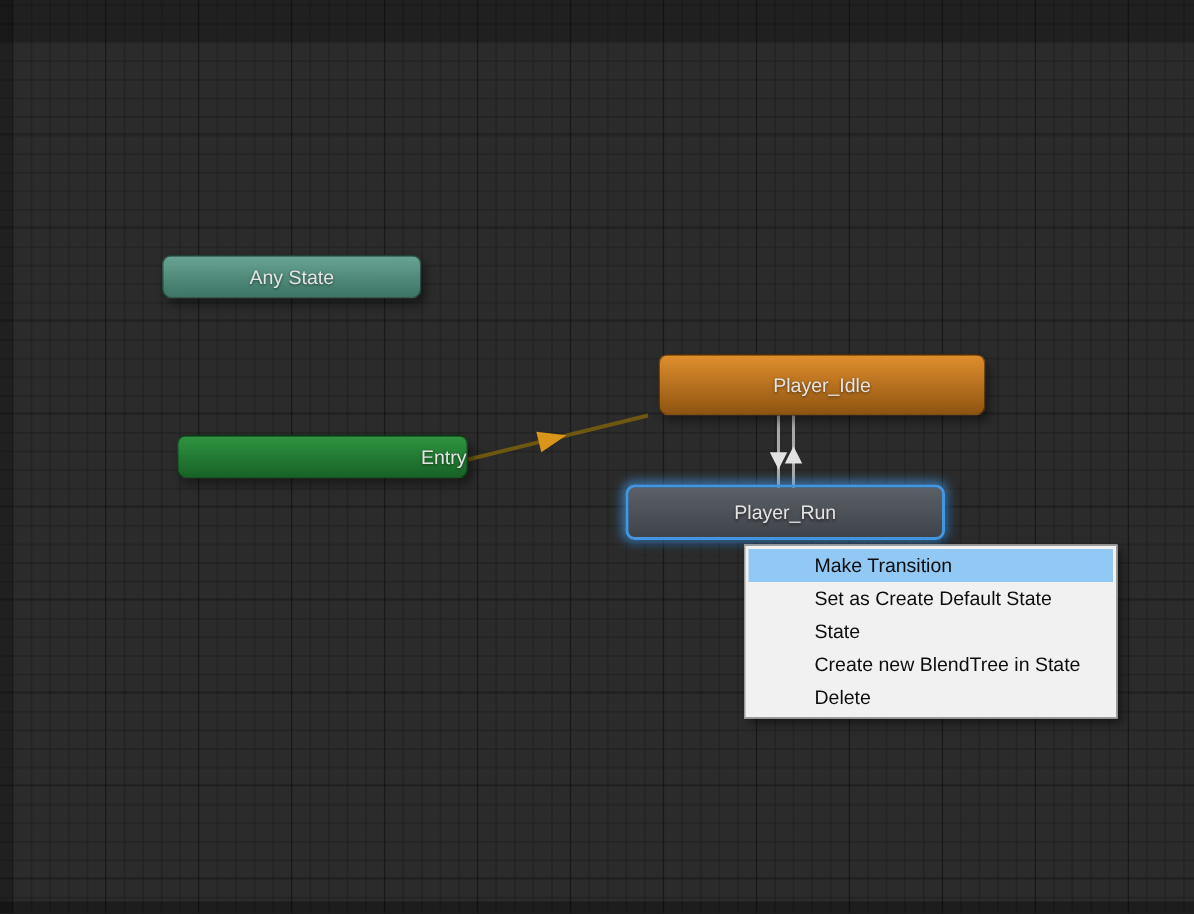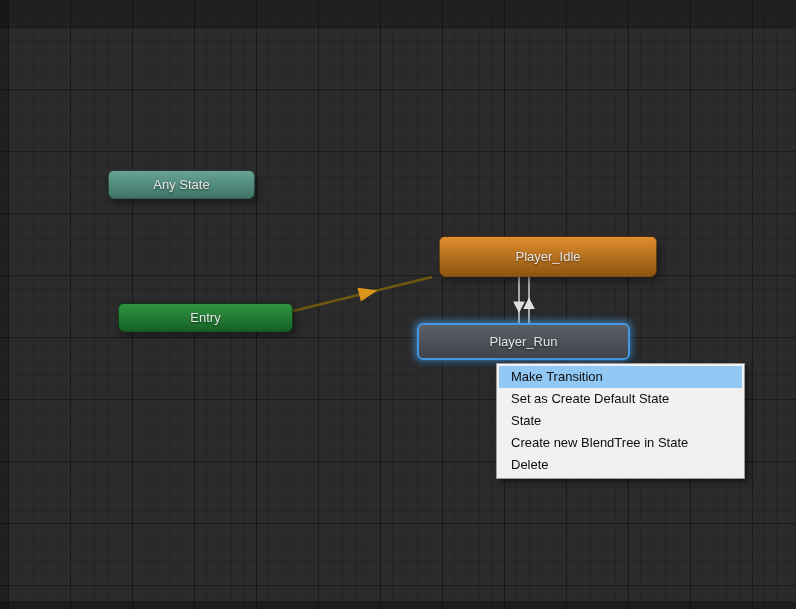--- a/index.html
+++ b/index.html
@@ -29,53 +29,54 @@
     display:flex;align-items:center;justify-content:center;
     border-radius:6px;
     font-size:13px;color:#e4e4e4;
     text-shadow:0 1px 2px rgba(0,0,0,0.55);
     box-shadow:3px 4px 6px rgba(0,0,0,0.38);
     border:1px solid rgba(0,0,0,0.45);
     box-sizing:border-box;
     cursor:default;
   }
   #node-any-state{
-    left:108px;top:170px;width:147px;height:29px;
+    left:108px;top:170px;width:173px;height:29px;
     background:linear-gradient(#68a393, #3c7465);
     align-items:center;
   }
   #node-player-idle{
     left:415px;top:236px;width:218px;height:41px;
     background:linear-gradient(#e08e2e, #8e5410);
     margin-left:24px;
   }
   #node-entry{
-    left:118px;top:303px;width:175px;height:29px;
+    left:118px;top:290px;width:194px;height:29px;
     background:linear-gradient(#2f9441, #176226);
+    justify-content:flex-end;
   }
   #node-player-run{
     left:417px;top:323px;width:213px;height:37px;
     background:linear-gradient(#5b5f66, #3f434a);
     border:2px solid #4596e0;
     box-shadow:0 0 7px 2px rgba(70,160,240,0.65), 3px 4px 6px rgba(0,0,0,0.38);
   }
 
   #context-menu{
     position:absolute;left:496px;top:363px;width:249px;
     background:#f1f1f1;
     border:1px solid #9d9d9d;
     box-shadow:3px 3px 6px rgba(0,0,0,0.5);
     box-sizing:border-box;
     padding:2px;
     font-size:13px;color:#0d0d0d;
     z-index:10;
   }
   .menu-item{
     height:22px;line-height:22px;
-    padding-left:12px;
+    padding-left:44px;
     white-space:nowrap;
     cursor:default;
   }
   .menu-item.highlighted{background:#92c8f4;}
 </style>
 </head>
 <body>
 
 <div id="stage">
 

